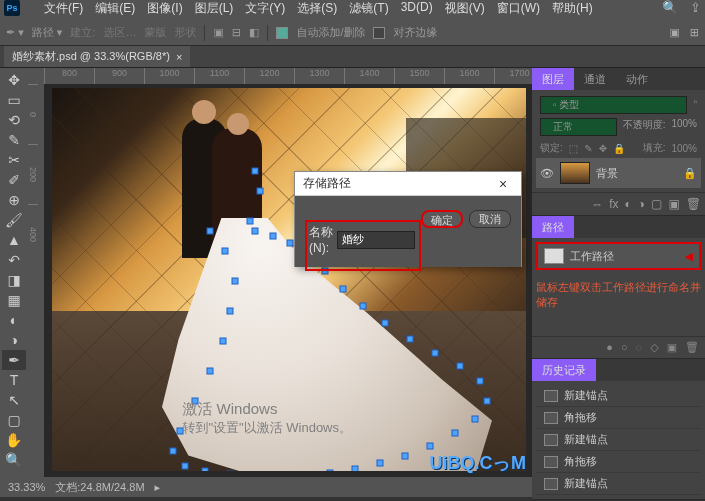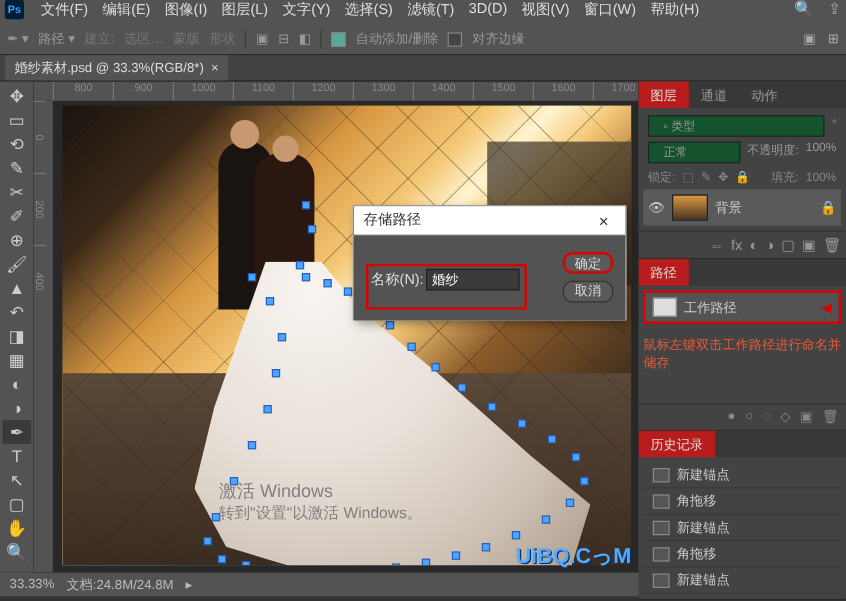--- a/index.html
+++ b/index.html
@@ -1,19 +1,19 @@
 <!DOCTYPE html>
 <html><head>
 <meta charset="utf-8">
 <style>
 *{margin:0;padding:0;box-sizing:border-box;font-family:"Microsoft YaHei",sans-serif;user-select:none}
 body{background:#323232;width:705px;height:501px;overflow:hidden;color:#ccc;font-size:11px}
 .topbar{height:20px;background:#535353;display:flex;padding:0 4px;gap:2px}
 .ps-icon{width:16px;height:16px;background:#001e36;color:#31a8ff;display:flex;align-items:center;justify-content:center;font-size:9px;font-weight:bold;border-radius:2px}
-.menu{display:flex;gap:12px;margin-left:12px;font-size:12px;color:#ddd}
+.menu{display:flex;gap:12px;margin-left:22px;font-size:12px;color:#ddd}
 .menu span{cursor:pointer}
 .titlebar-right{margin-left:auto;display:flex;gap:12px;font-size:13px;color:#aaa}
 .optbar{height:26px;background:#535353;display:flex;align-items:center;padding:0 6px;gap:8px;border-bottom:1px solid #2a2a2a;font-size:11px;color:#999}
 .opt-item{display:flex;align-items:center;gap:3px}
 .opt-item.dim{opacity:.5}
 .sep{width:1px;height:16px;background:#3a3a3a}
 .checkbox{width:12px;height:12px;border:1px solid #888;background:#444}
 .checked{background:#5a9}
 .right-icons{margin-left:auto;display:flex;gap:10px;color:#aaa}
 .tabbar{height:22px;background:#434343;display:flex;align-items:center;padding-left:4px;border-bottom:1px solid #222}
@@ -37,28 +37,28 @@
 .woman{position:absolute;left:30px;top:10px;width:50px;height:130px;background:#2a1810;border-radius:20px 20px 0 0}
 .woman::before{content:"";position:absolute;top:-15px;left:15px;width:22px;height:22px;background:#c89870;border-radius:50%}
 .dress{position:absolute;left:110px;top:130px;width:330px;height:270px;background:radial-gradient(ellipse at 30% 10%,#f8f4f0,#e8e0d8 40%,#d0c4b8 70%,#a89888);clip-path:polygon(18% 0%,32% 0%,42% 15%,62% 35%,85% 60%,100% 75%,95% 95%,70% 100%,35% 98%,8% 88%,0% 70%,5% 45%)}
 .floor{position:absolute;left:0;right:0;bottom:0;height:160px;background:linear-gradient(#5a4838,#3a2c20)}
 .dialog{position:absolute;left:294px;top:171px;width:228px;height:96px;background:#f0f0f0;border:1px solid #888;z-index:100;box-shadow:3px 3px 8px rgba(0,0,0,.4)}
 .dlg-title{height:24px;background:#fff;display:flex;align-items:center;padding:0 8px;font-size:12px;color:#333;border-bottom:1px solid #ccc}
 .dlg-close{margin-left:auto;width:20px;text-align:center;cursor:pointer;font-size:14px}
 .dlg-body{background:#535353;height:71px;display:flex;justify-content:space-between;align-items:flex-start;padding:14px 10px;position:relative}
 .field-label{color:#ddd;font-size:12px;border:2px solid #d00;padding:2px 4px 14px 2px;display:flex;align-items:center;gap:2px;margin-top:10px}
 .field-input{background:#3a3a3a;border:1px solid #222;width:78px;height:18px;color:#fff;font-size:11px;padding:0 4px}
-.dlg-btns{display:flex;flex-direction:column;gap:6px}
+.dlg-btns{display:flex;flex-direction:row;gap:6px}
 .dlg-btn{width:42px;height:18px;background:#5a5a5a;border:1px solid #333;color:#ddd;font-size:11px;text-align:center;line-height:16px;cursor:pointer;border-radius:8px}
 .dlg-btn.ok{border:2px solid #d00}
 .panels{width:173px;background:#434343;display:flex;flex-direction:column;font-size:11px}
 .panel{border-bottom:1px solid #2a2a2a}
 .panel-tabs{display:flex;background:#383838;height:22px}
 .ptab{padding:4px 10px;color:#999;cursor:pointer}
-.ptab.active{background:#b91c1c;color:#ddd}
+.ptab.active{background:#8b5cf6;color:#ddd}
 .panel-body{background:#434343;padding:4px}
 .layer-props{display:flex;gap:6px;font-size:10px;color:#999;padding:2px 4px}
 .prop-select{background:#14532d;border:1px solid #222;padding:1px 12px;flex:1}
 .lock-row{display:flex;gap:6px;padding:3px 4px;color:#888;font-size:10px;align-items:center}
 .layer-row{display:flex;align-items:center;gap:6px;padding:4px;background:#5a5a5a}
 .eye{width:14px;text-align:center}
 .thumb{width:30px;height:22px;background:linear-gradient(#d89842,#4a3420);border:1px solid #222}
 .layer-icons{display:flex;gap:6px;padding:4px;justify-content:flex-end;color:#999;border-top:1px solid #333;font-size:12px}
 .paths-body{padding:0}
 .path-row{display:flex;align-items:center;gap:6px;padding:4px 6px;margin:4px;border:2px solid #d00;background:#535353}

